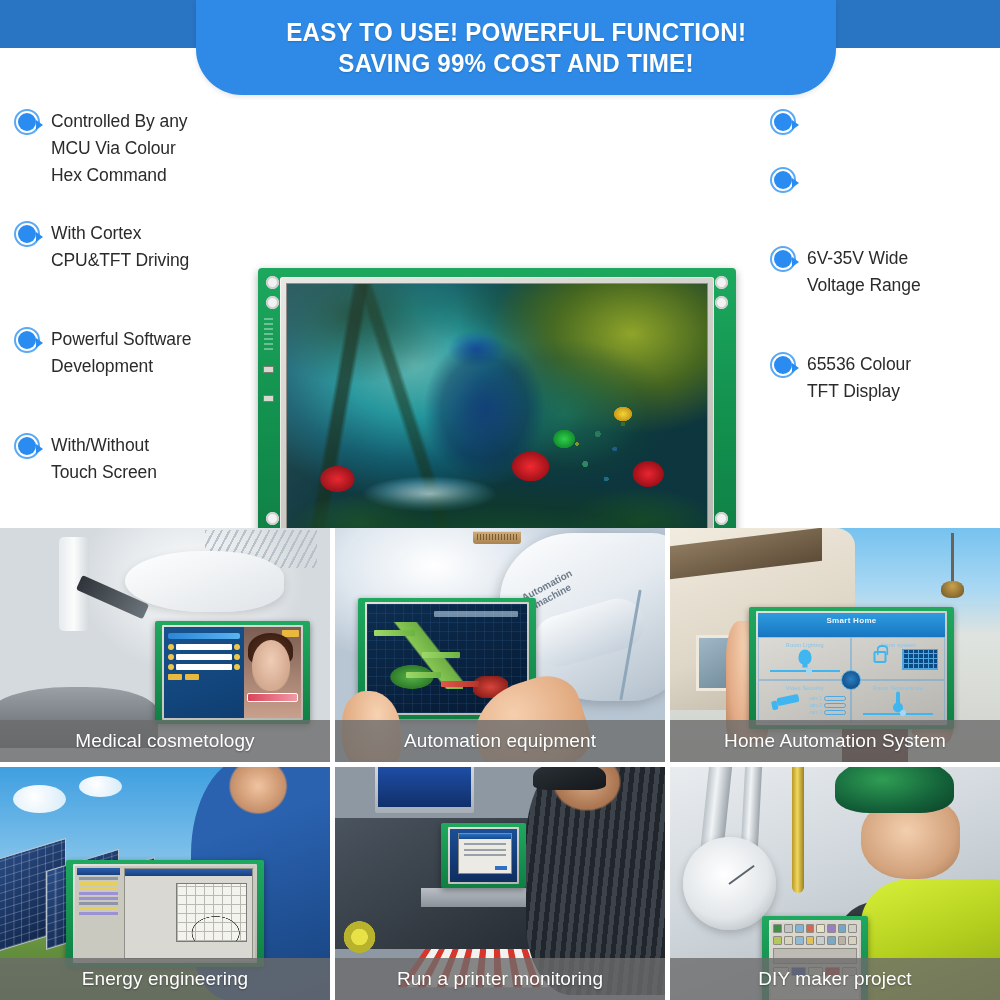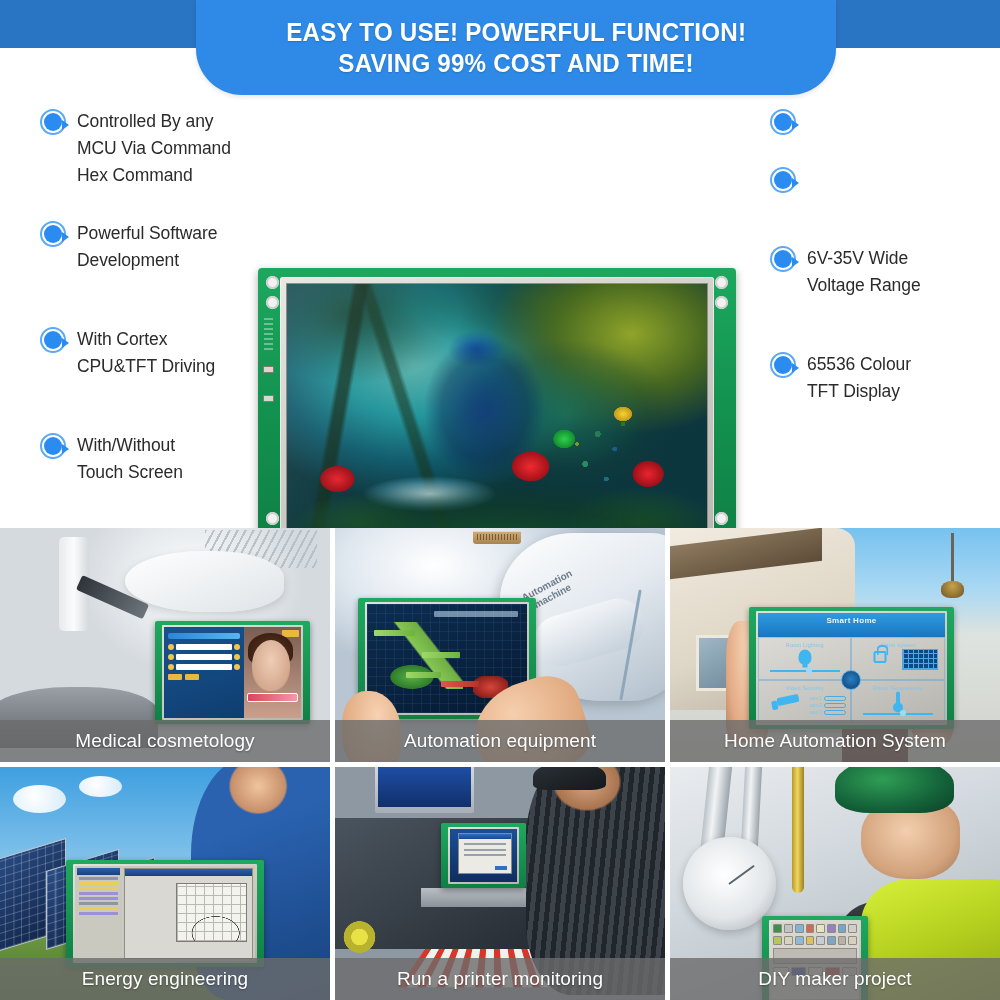--- a/index.html
+++ b/index.html
@@ -29,21 +29,21 @@
     color: #ffffff; font-weight: bold; letter-spacing: 0.2px;
     font-size: 26px; line-height: 30px; white-space: nowrap;
     text-shadow: 0 1px 2px rgba(0,0,0,0.18);
     transform: scaleX(0.93); transform-origin: center;
   }
 
   
   .hero { position: relative; width: 1000px; height: 428px; background: #fff; }
 
   .feature-col { position: absolute; width: 230px; }
-  .feature-col.left  { left: 40px;  top: 8px; }
+  .feature-col.left  { left: 14px;  top: 8px; }
   .feature-col.right { left: 770px; top: 8px; }
 
   .feature-item { display: flex; align-items: flex-start; gap: 11px; margin-bottom: 36px; }
   .feature-col.left  .feature-item:nth-child(1) { margin-bottom: 31px; }
   .feature-col.right .feature-item:nth-child(1) { margin-bottom: 31px; }
   .feature-col .feature-item:nth-child(2) { margin-bottom: 52px; }
   .feature-col .feature-item:nth-child(3) { margin-bottom: 52px; }
 
   .bullet {
     position: relative; flex: 0 0 auto; width: 26px; height: 26px; margin-top: 1px;
@@ -581,46 +581,46 @@
     <div class="feature-col left">
 
       <div class="feature-item">
         <div class="bullet">
           <div class="ring"></div>
             <div class="dot"></div>
             <div class="tail"></div>
         </div>
         <div class="feature-text">
           <div>Controlled By any</div>
-          <div>MCU Via Command</div>
+          <div>MCU Via Colour</div>
           <div>Hex Command</div>
         </div>
       </div>
 
       <div class="feature-item">
         <div class="bullet">
           <div class="ring"></div>
             <div class="dot"></div>
             <div class="tail"></div>
         </div>
         <div class="feature-text">
-          <div>Powerful Software</div>
-          <div>Development</div>
+          <div>With Cortex</div>
+          <div>CPU&amp;TFT Driving</div>
         </div>
       </div>
 
       <div class="feature-item">
         <div class="bullet">
           <div class="ring"></div>
             <div class="dot"></div>
             <div class="tail"></div>
         </div>
         <div class="feature-text">
-          <div>With Cortex</div>
-          <div>CPU&amp;TFT Driving</div>
+          <div>Powerful Software</div>
+          <div>Development</div>
         </div>
       </div>
 
       <div class="feature-item">
         <div class="bullet">
           <div class="ring"></div>
             <div class="dot"></div>
             <div class="tail"></div>
         </div>
         <div class="feature-text">

